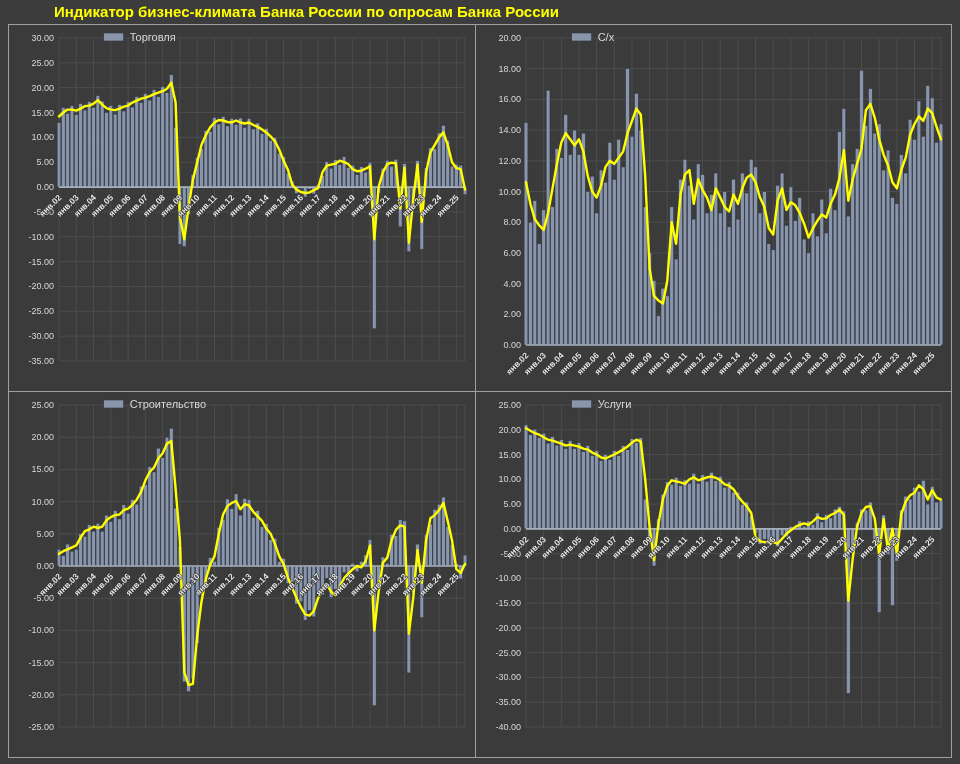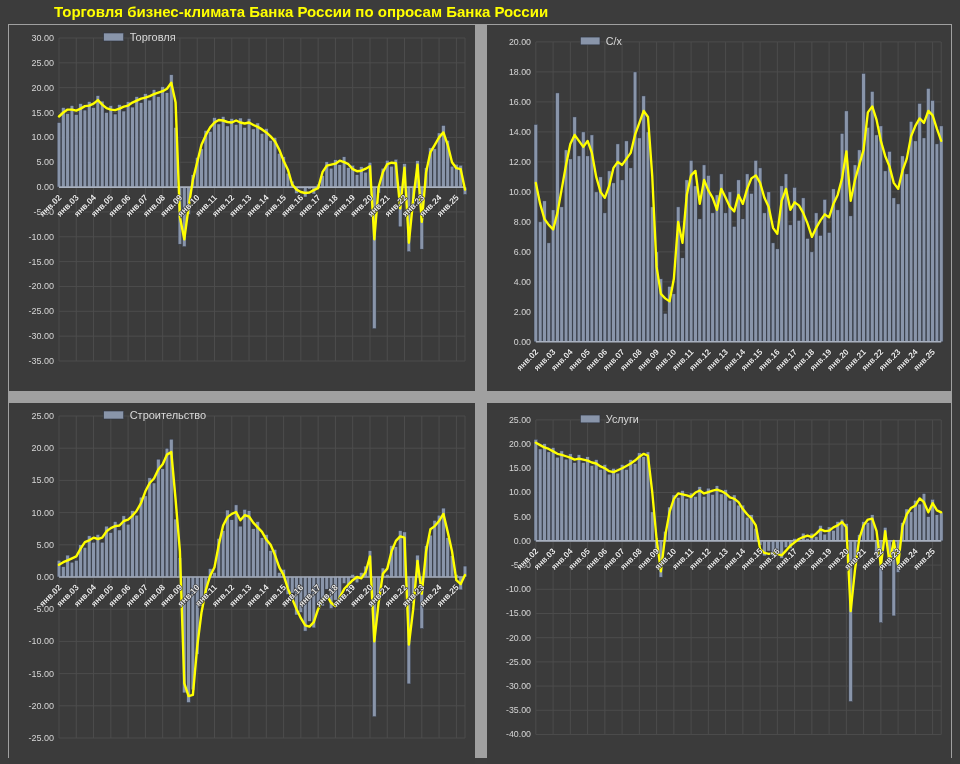--- a/index.html
+++ b/index.html
@@ -11,38 +11,38 @@
   .title-bar{
     height:24px;line-height:24px;padding-left:54px;
     font-size:15px;font-weight:bold;color:var(--title-text,#FFFF00);
     white-space:nowrap;
   }
   .charts-grid{
     position:absolute;left:8px;right:8px;top:24px;bottom:6px;
     display:grid;
     grid-template-columns:466px 1fr;
     grid-template-rows:366px 1fr;
-    gap:12px;
+    gap:1px;
     background:var(--border,#A0A0A0);
     border:1px solid var(--border,#A0A0A0);
   }
   .panel{background:var(--panel,#3B3B3B);position:relative;margin:0;}
   .panel svg{display:block;width:100%;height:100%;}
   .ytick{fill:var(--tick-text,#D6D6D6);font-size:9px;font-family:"Liberation Sans",sans-serif;}
   .xlab{
     fill:var(--xlabel-text,#E8E8E8);font-size:8.5px;font-weight:bold;
     font-family:"Liberation Sans",sans-serif;
     paint-order:stroke;stroke:#2E2E2E;stroke-width:1.2px;
   }
   .legend{fill:var(--legend-text,#D9D9D9);font-size:11px;font-family:"Liberation Sans",sans-serif;}
 </style>
 </head>
 <body>
 
-<div class="title-bar">Торговля бизнес-климата Банка России по опросам Банка России</div>
+<div class="title-bar">Индикатор бизнес-климата Банка России по опросам Банка России</div>
 
 <div class="charts-grid">
   <figure class="panel">
     <svg viewBox="0 0 466 366">
         <line x1="50" x2="456" y1="13" y2="13" stroke="#4D4D4D" stroke-width="1"></line>
         <text x="45" y="16" text-anchor="end" class="ytick">30.00</text>
         <line x1="50" x2="456" y1="37.84615384615385" y2="37.84615384615385" stroke="#4D4D4D" stroke-width="1"></line>
         <text x="45" y="40.84615384615385" text-anchor="end" class="ytick">25.00</text>
         <line x1="50" x2="456" y1="62.69230769230769" y2="62.69230769230769" stroke="#4D4D4D" stroke-width="1"></line>
         <text x="45" y="65.6923076923077" text-anchor="end" class="ytick">20.00</text>

